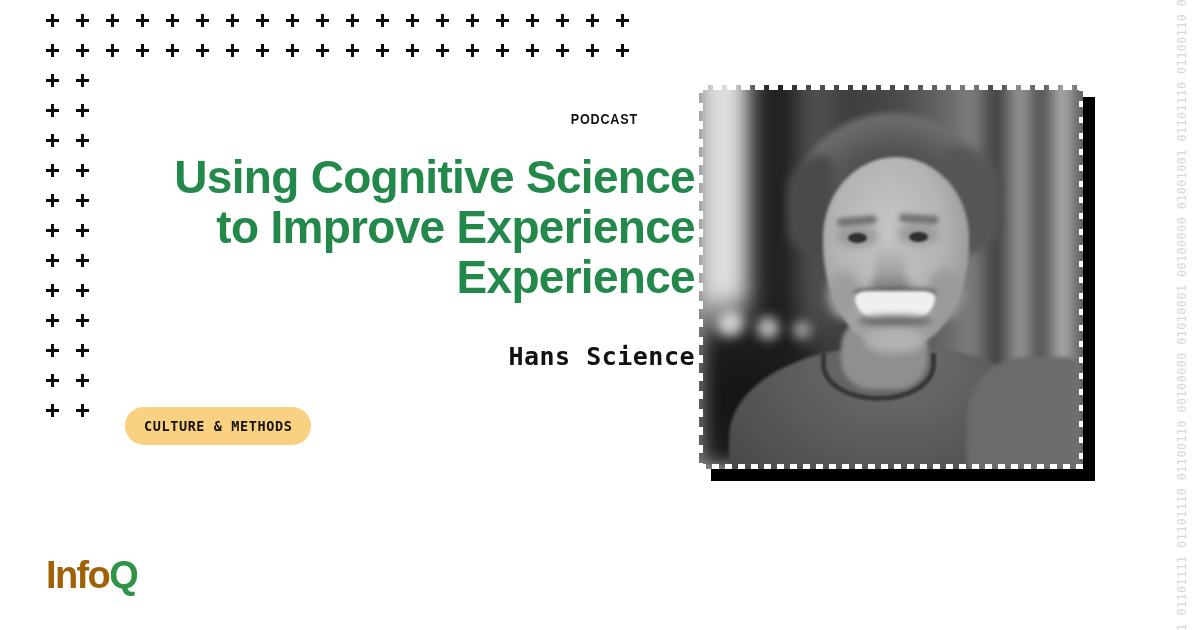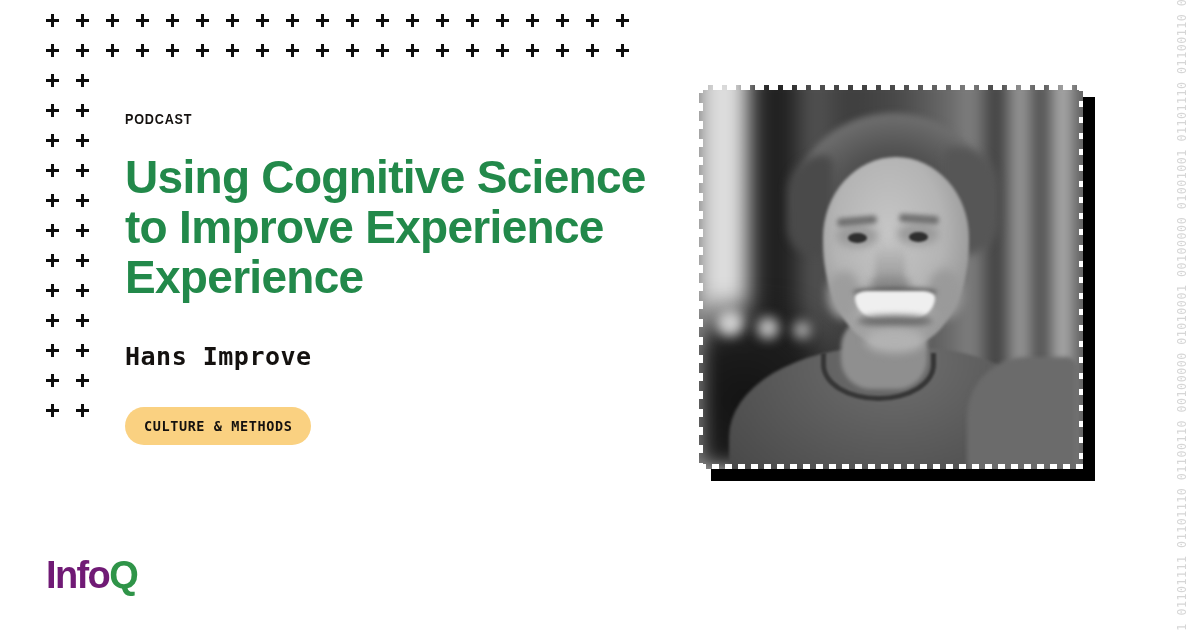--- a/index.html
+++ b/index.html
@@ -15,20 +15,21 @@
     font-family: "Liberation Sans", sans-serif;
     position: relative;
   }
 
   .card {
     position: relative;
     width: 1200px;
     height: 630px;
     background: #ffffff;
     overflow: hidden;
+    text-align: right;
   }
 
   
   .plus-grid {
     position: absolute;
     top: 0;
     left: 0;
     width: 700px;
     height: 430px;
     pointer-events: none;
@@ -447,21 +448,21 @@
   .logo {
     position: absolute;
     left: 46px;
     top: 556px;
     font-family: "Liberation Sans", sans-serif;
     font-size: 38px;
     font-weight: bold;
     letter-spacing: -1.6px;
     line-height: 1;
   }
-  .logo-info { color: #701a75; }
+  .logo-info { color: #a16207; }
   .logo-q { color: #2f9448; }
 </style>
 </head>
 <body>
 
 <div class="card">
 
   <div class="plus-grid">
       <div class="plus" style="left: 46px; top: 14px;"></div>
       <div class="plus" style="left: 76px; top: 14px;"></div>
@@ -527,21 +528,21 @@
       <div class="plus" style="left: 76px; top: 374px;"></div>
       <div class="plus" style="left: 46px; top: 404px;"></div>
       <div class="plus" style="left: 76px; top: 404px;"></div>
     </div>
 
   <div class="content">
     <div class="eyebrow">PODCAST</div>
 
     <h1 class="title">Using Cognitive Science to Improve Experience Experience</h1>
 
-    <div class="author">Hans Improve</div>
+    <div class="author">Hans Science</div>
 
     <div class="tags">
       <span class="tag-pill">CULTURE &amp; METHODS</span>
     </div>
   </div>
 
   <div class="photo-wrap">
     <div class="photo-shadow"></div>
     <div class="photo-frame">
       <div class="photo-img">

